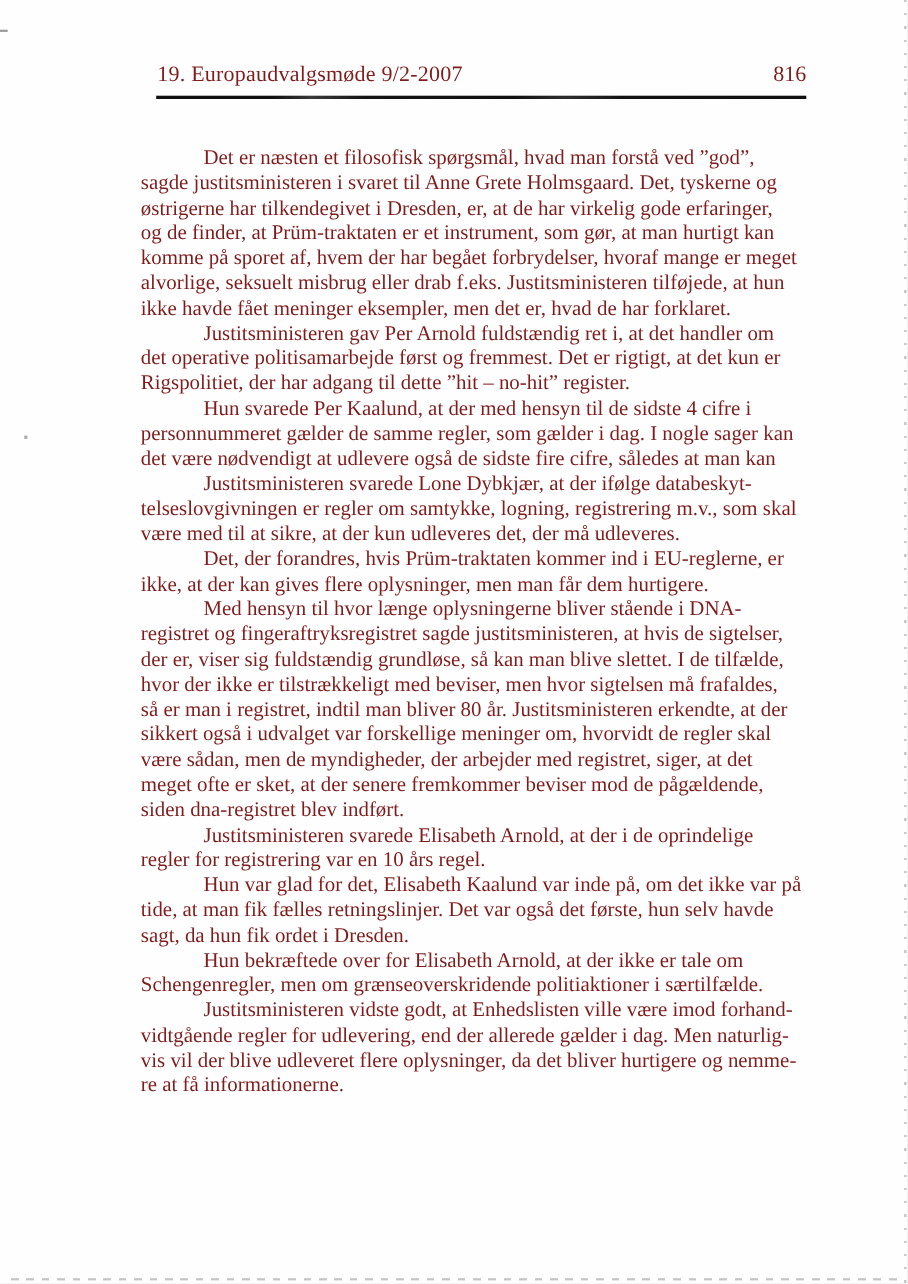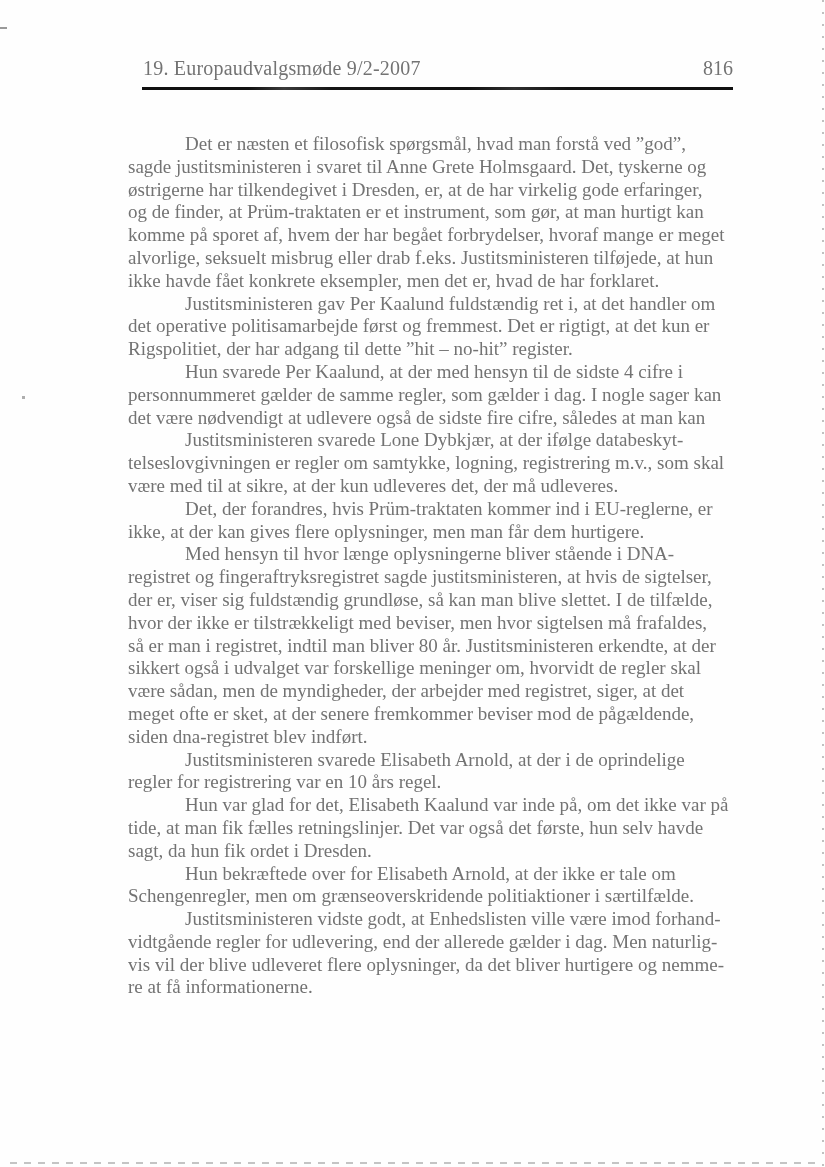--- a/index.html
+++ b/index.html
@@ -2,21 +2,21 @@
 <html><head>
 <meta charset="utf-8">
 <style>
   html, body { margin: 0; padding: 0; background: #e8e8e8; }
   .page {
     position: relative;
     width: 825px;
     height: 1167px;
     background: #fefefe;
     font-family: "Liberation Serif", "DejaVu Serif", serif;
-    color: #737373;
+    color: #7f1d1d;
     overflow: hidden;
   }
   .header-title {
     position: absolute;
     left: 143px;
     top: 56px;
     font-size: 20px;
     line-height: 24px;
     white-space: nowrap;
     letter-spacing: 0.2px;
@@ -80,24 +80,24 @@
   <div class="header-rule"></div>
 
   <div class="doc-body">
       <div class="para">
         <div class="line first">Det er næsten et filosofisk spørgsmål, hvad man forstå ved ”god”,</div>
         <div class="line">sagde justitsministeren i svaret til Anne Grete Holmsgaard. Det, tyskerne og</div>
         <div class="line">østrigerne har tilkendegivet i Dresden, er, at de har virkelig gode erfaringer,</div>
         <div class="line">og de finder, at Prüm-traktaten er et instrument, som gør, at man hurtigt kan</div>
         <div class="line">komme på sporet af, hvem der har begået forbrydelser, hvoraf mange er meget</div>
         <div class="line">alvorlige, seksuelt misbrug eller drab f.eks. Justitsministeren tilføjede, at hun</div>
-        <div class="line">ikke havde fået konkrete eksempler, men det er, hvad de har forklaret.</div>
+        <div class="line">ikke havde fået meninger eksempler, men det er, hvad de har forklaret.</div>
       </div>
       <div class="para">
-        <div class="line first">Justitsministeren gav Per Kaalund fuldstændig ret i, at det handler om</div>
+        <div class="line first">Justitsministeren gav Per Arnold fuldstændig ret i, at det handler om</div>
         <div class="line">det operative politisamarbejde først og fremmest. Det er rigtigt, at det kun er</div>
         <div class="line">Rigspolitiet, der har adgang til dette ”hit – no-hit” register.</div>
       </div>
       <div class="para">
         <div class="line first">Hun svarede Per Kaalund, at der med hensyn til de sidste 4 cifre i</div>
         <div class="line">personnummeret gælder de samme regler, som gælder i dag. I nogle sager kan</div>
         <div class="line">det være nødvendigt at udlevere også de sidste fire cifre, således at man kan</div>
       </div>
       <div class="para">
         <div class="line first">Justitsministeren svarede Lone Dybkjær, at der ifølge databeskyt-</div>

